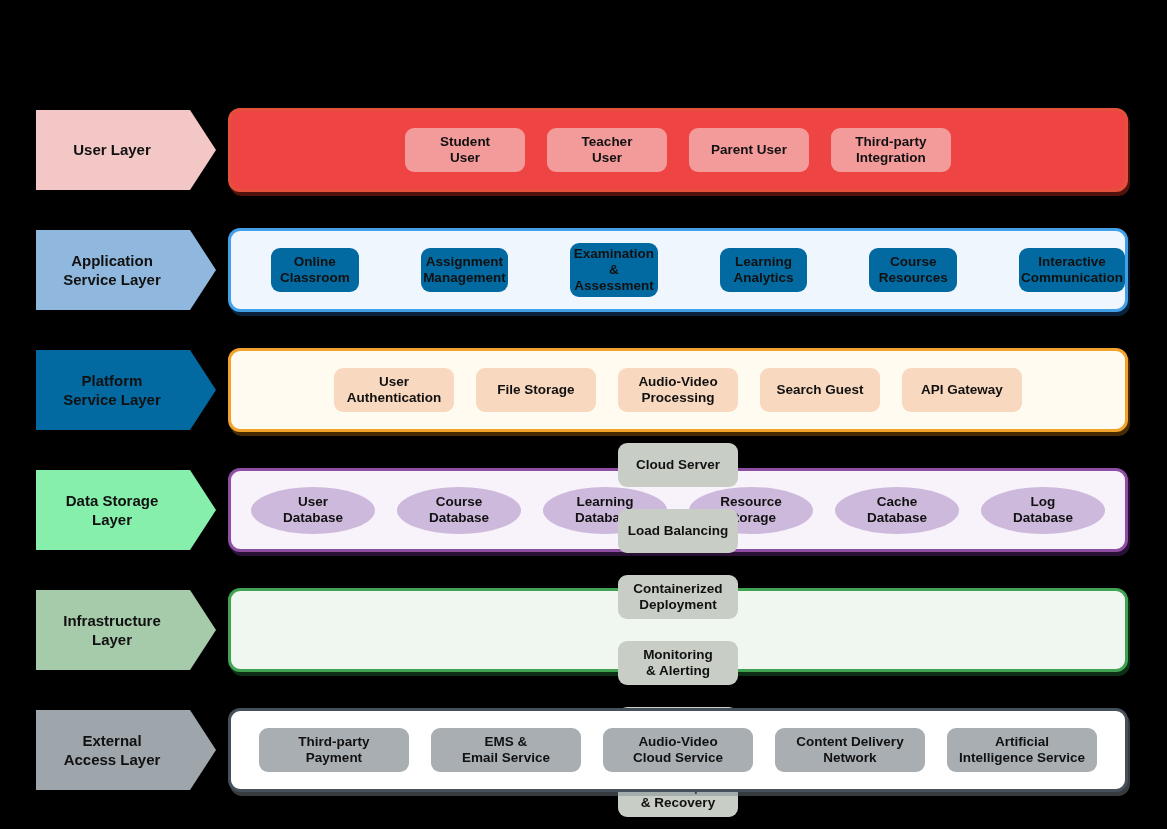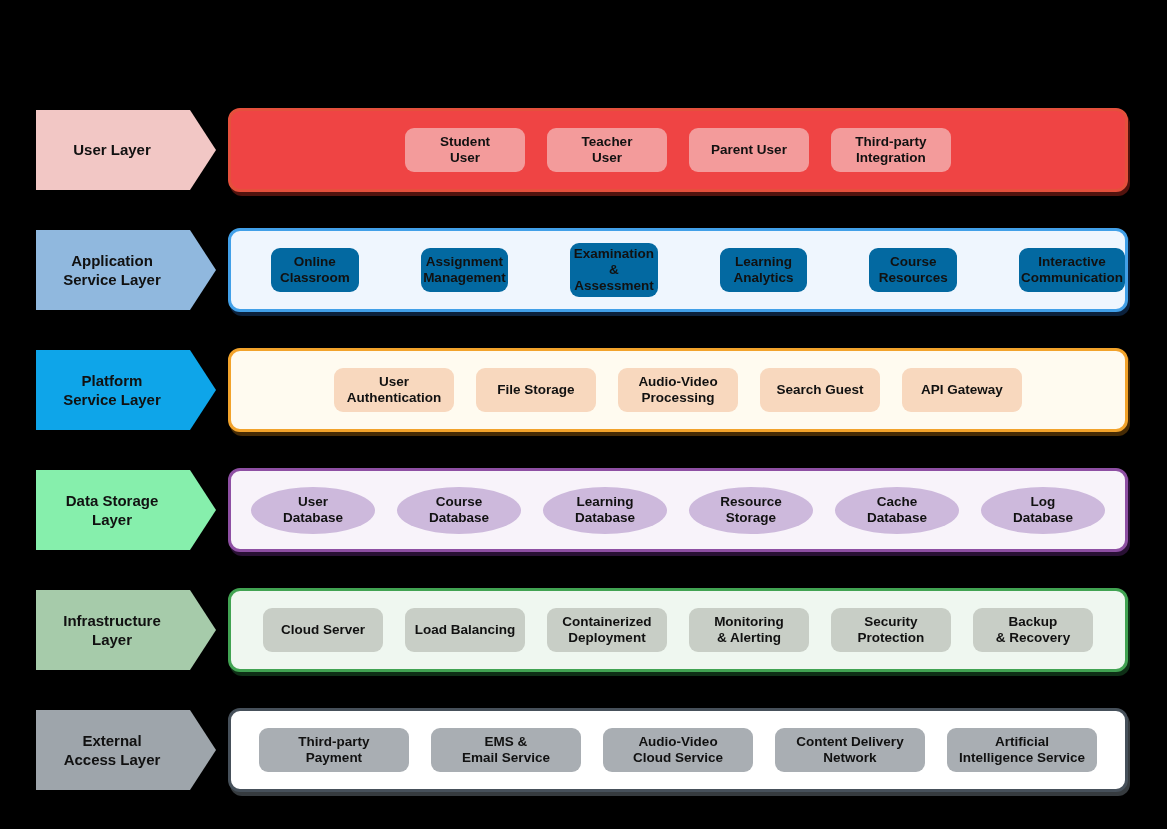--- a/index.html
+++ b/index.html
@@ -32,30 +32,30 @@
 
   
   .l0 .arrow{background:#F2C7C5;}
   .l0 .layer-container{background:#ef4444;border-color:#E5503C;box-shadow:2px 4px 0 rgba(150,35,25,.55);}
   .l0 .item{background:#F39B9B;}
   
   .l1 .arrow{background:#90B8DE;}
   .l1 .layer-container{background:#EFF6FE;border-color:#42A0E8;box-shadow:2px 4px 0 rgba(20,60,110,.55);}
   .l1 .item{background:#0369a1;margin-left:40px;}
   
-  .l2 .arrow{background:#0ea5e9;}
+  .l2 .arrow{background:#0369a1;}
   .l2 .layer-container{background:#FFFBF0;border-color:#F2A32B;box-shadow:2px 4px 0 rgba(140,85,10,.5);}
   .l2 .item{background:#F8D8BE;}
   
   .l3 .arrow{background:#86efac;}
   .l3 .layer-container{background:#F8F3FA;border-color:#8E4FA3;box-shadow:2px 4px 0 rgba(75,30,95,.55);}
   .l3 .item{background:#CDB9DC;}
   
   .l4 .arrow{background:#A6CBAA;}
-  .l4 .layer-container{background:#EFF7F0;border-color:#41A352;box-shadow:2px 4px 0 rgba(25,85,40,.55);}
+  .l4 .layer-container{background:#EFF7F0;border-color:#41A352;box-shadow:2px 4px 0 rgba(25,85,40,.55);flex-direction:column;}
   .l4 .item{background:#C8CEC6;}
   
   .l5 .arrow{background:#9EA5AB;}
   .l5 .layer-container{background:#FFFFFF;border-color:#46505A;box-shadow:2px 4px 0 rgba(120,130,140,.45);}
   .l5 .item{background:#A9AEB3;}
 </style>
 </head>
 <body>
 
 <div class="canvas">

